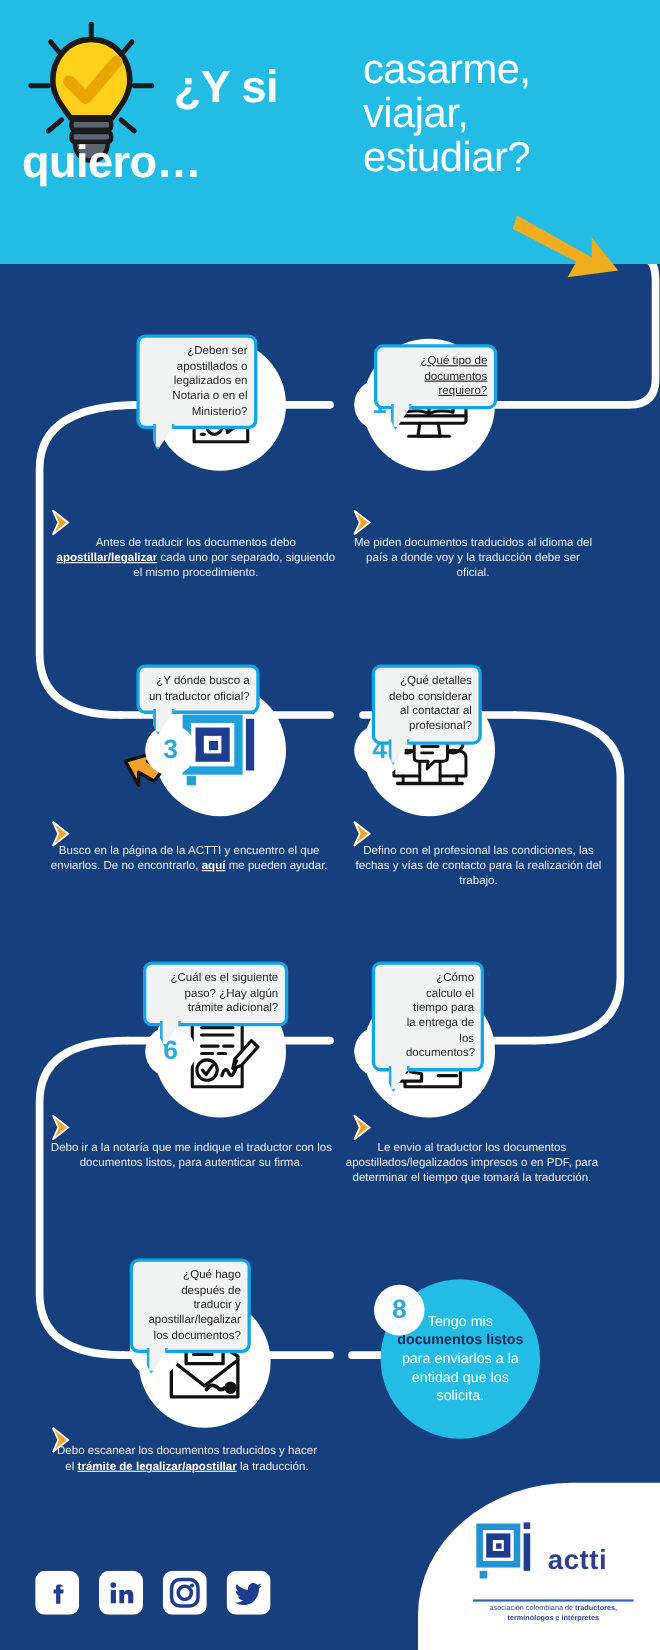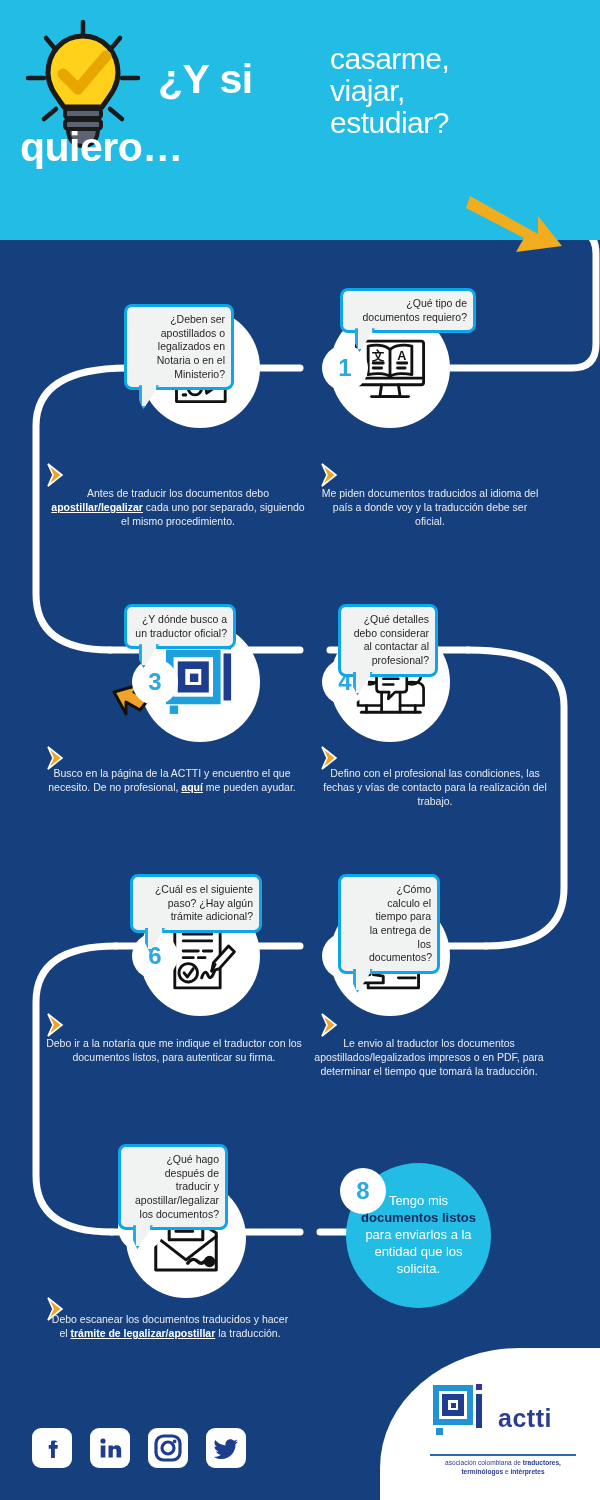--- a/index.html
+++ b/index.html
@@ -22,21 +22,21 @@
     position:absolute; left:158px; top:56px;
     font-size:41px; font-weight:bold; color:#fff; letter-spacing:-0.5px;
     font-family:"Liberation Sans", sans-serif;
   }
   .h-quiero {
     position:absolute; left:20px; top:124px;
     font-size:41px; font-weight:bold; color:#fff; letter-spacing:-0.5px;
   }
   .h-right {
     position:absolute; left:330px; top:44px; width:260px;
-    font-size:30px; line-height:1.0; color:#fff; font-weight:400;
+    font-size:38px; line-height:1.0; color:#fff; font-weight:400;
     letter-spacing:-0.5px;
   }
   .h-right div { margin-bottom:2px; }
   .hdr-arrow { position:absolute; left:466px; top:190px; width:100px; height:66px; z-index:9; }
 
   
   .lines { position:absolute; left:0; top:236px; width:600px; height:1010px; z-index:1; }
 
   
   .node { position:absolute; z-index:3; }
@@ -190,21 +190,21 @@
           <path d="M50 28 L50 60"></path>
           <path d="M30 44 L42 44 M30 50 L40 50"></path>
           <path d="M59 44 L70 44 M59 50 L68 50"></path>
         </g>
         <text x="36" y="40" font-size="15" font-family="DejaVu Sans, sans-serif" fill="#111" text-anchor="middle" font-weight="bold">文</text>
         <text x="64" y="40" font-size="15" font-family="Liberation Sans, sans-serif" fill="#111" text-anchor="middle" font-weight="bold">A</text>
       </svg>
     </div>
     <div class="badge" style="left:322px; top:345px;">1</div>
   </div>
-  <div class="bubble" style="left:340px; top:240px; width:136px;">
+  <div class="bubble" style="left:340px; top:265px; width:112px;text-decoration:underline;">
     <span>¿Qué tipo de documentos requiero?</span>
     <div class="tail-out"></div>
   </div>
   <svg class="chev" style="left:318px; top:462px;" viewBox="0 0 26 26">
     <path d="M4 2 L18 13 L4 24 L9 13 Z" fill="#F0A32A" stroke="#fff" stroke-width="1.6"></path>
   </svg>
   <div class="desc" style="left:318px; top:486px; width:224px;">
     <span>Me piden documentos traducidos al idioma del país a donde voy y la traducción debe ser oficial.</span>
   </div>
 
@@ -258,21 +258,21 @@
     <div class="badge" style="left:132px; top:659px;">3</div>
   </div>
   <div class="bubble" style="left:124px; top:556px; width:112px;">
     <span>¿Y dónde busco a un traductor oficial?</span>
     <div class="tail-out"></div>
   </div>
   <svg class="chev" style="left:44px; top:745px;" viewBox="0 0 26 26">
     <path d="M4 2 L18 13 L4 24 L9 13 Z" fill="#F0A32A" stroke="#fff" stroke-width="1.6"></path>
   </svg>
   <div class="desc" style="left:46px; top:766px; width:252px;">
-    <span>Busco en la página de la ACTTI y encuentro el que necesito. De no profesional, </span><b><u>aquí</u></b><span> me pueden ayudar.</span>
+    <span>Busco en la página de la ACTTI y encuentro el que enviarlos. De no encontrarlo, </span><b><u>aquí</u></b><span> me pueden ayudar.</span>
   </div>
 
   <div class="node">
     <div class="circle" style="left:330px; top:622px;">
       <svg viewBox="0 0 100 100">
         <g fill="none" stroke="#111" stroke-width="3.2" stroke-linejoin="round" stroke-linecap="round">
           <path d="M60 8 L88 8 Q92 8 92 12 L92 24 Q92 28 88 28 L72 28 L64 36 L65 28 L60 28 Q56 28 56 24 L56 12 Q56 8 60 8 Z"></path>
           <path d="M66 18 L82 18" stroke-width="3.6"></path>
           <circle cx="26" cy="42" r="11"></circle>
           <path d="M12 58 Q12 50 26 50 Q40 50 40 58 L40 78 L12 78 Z"></path>

